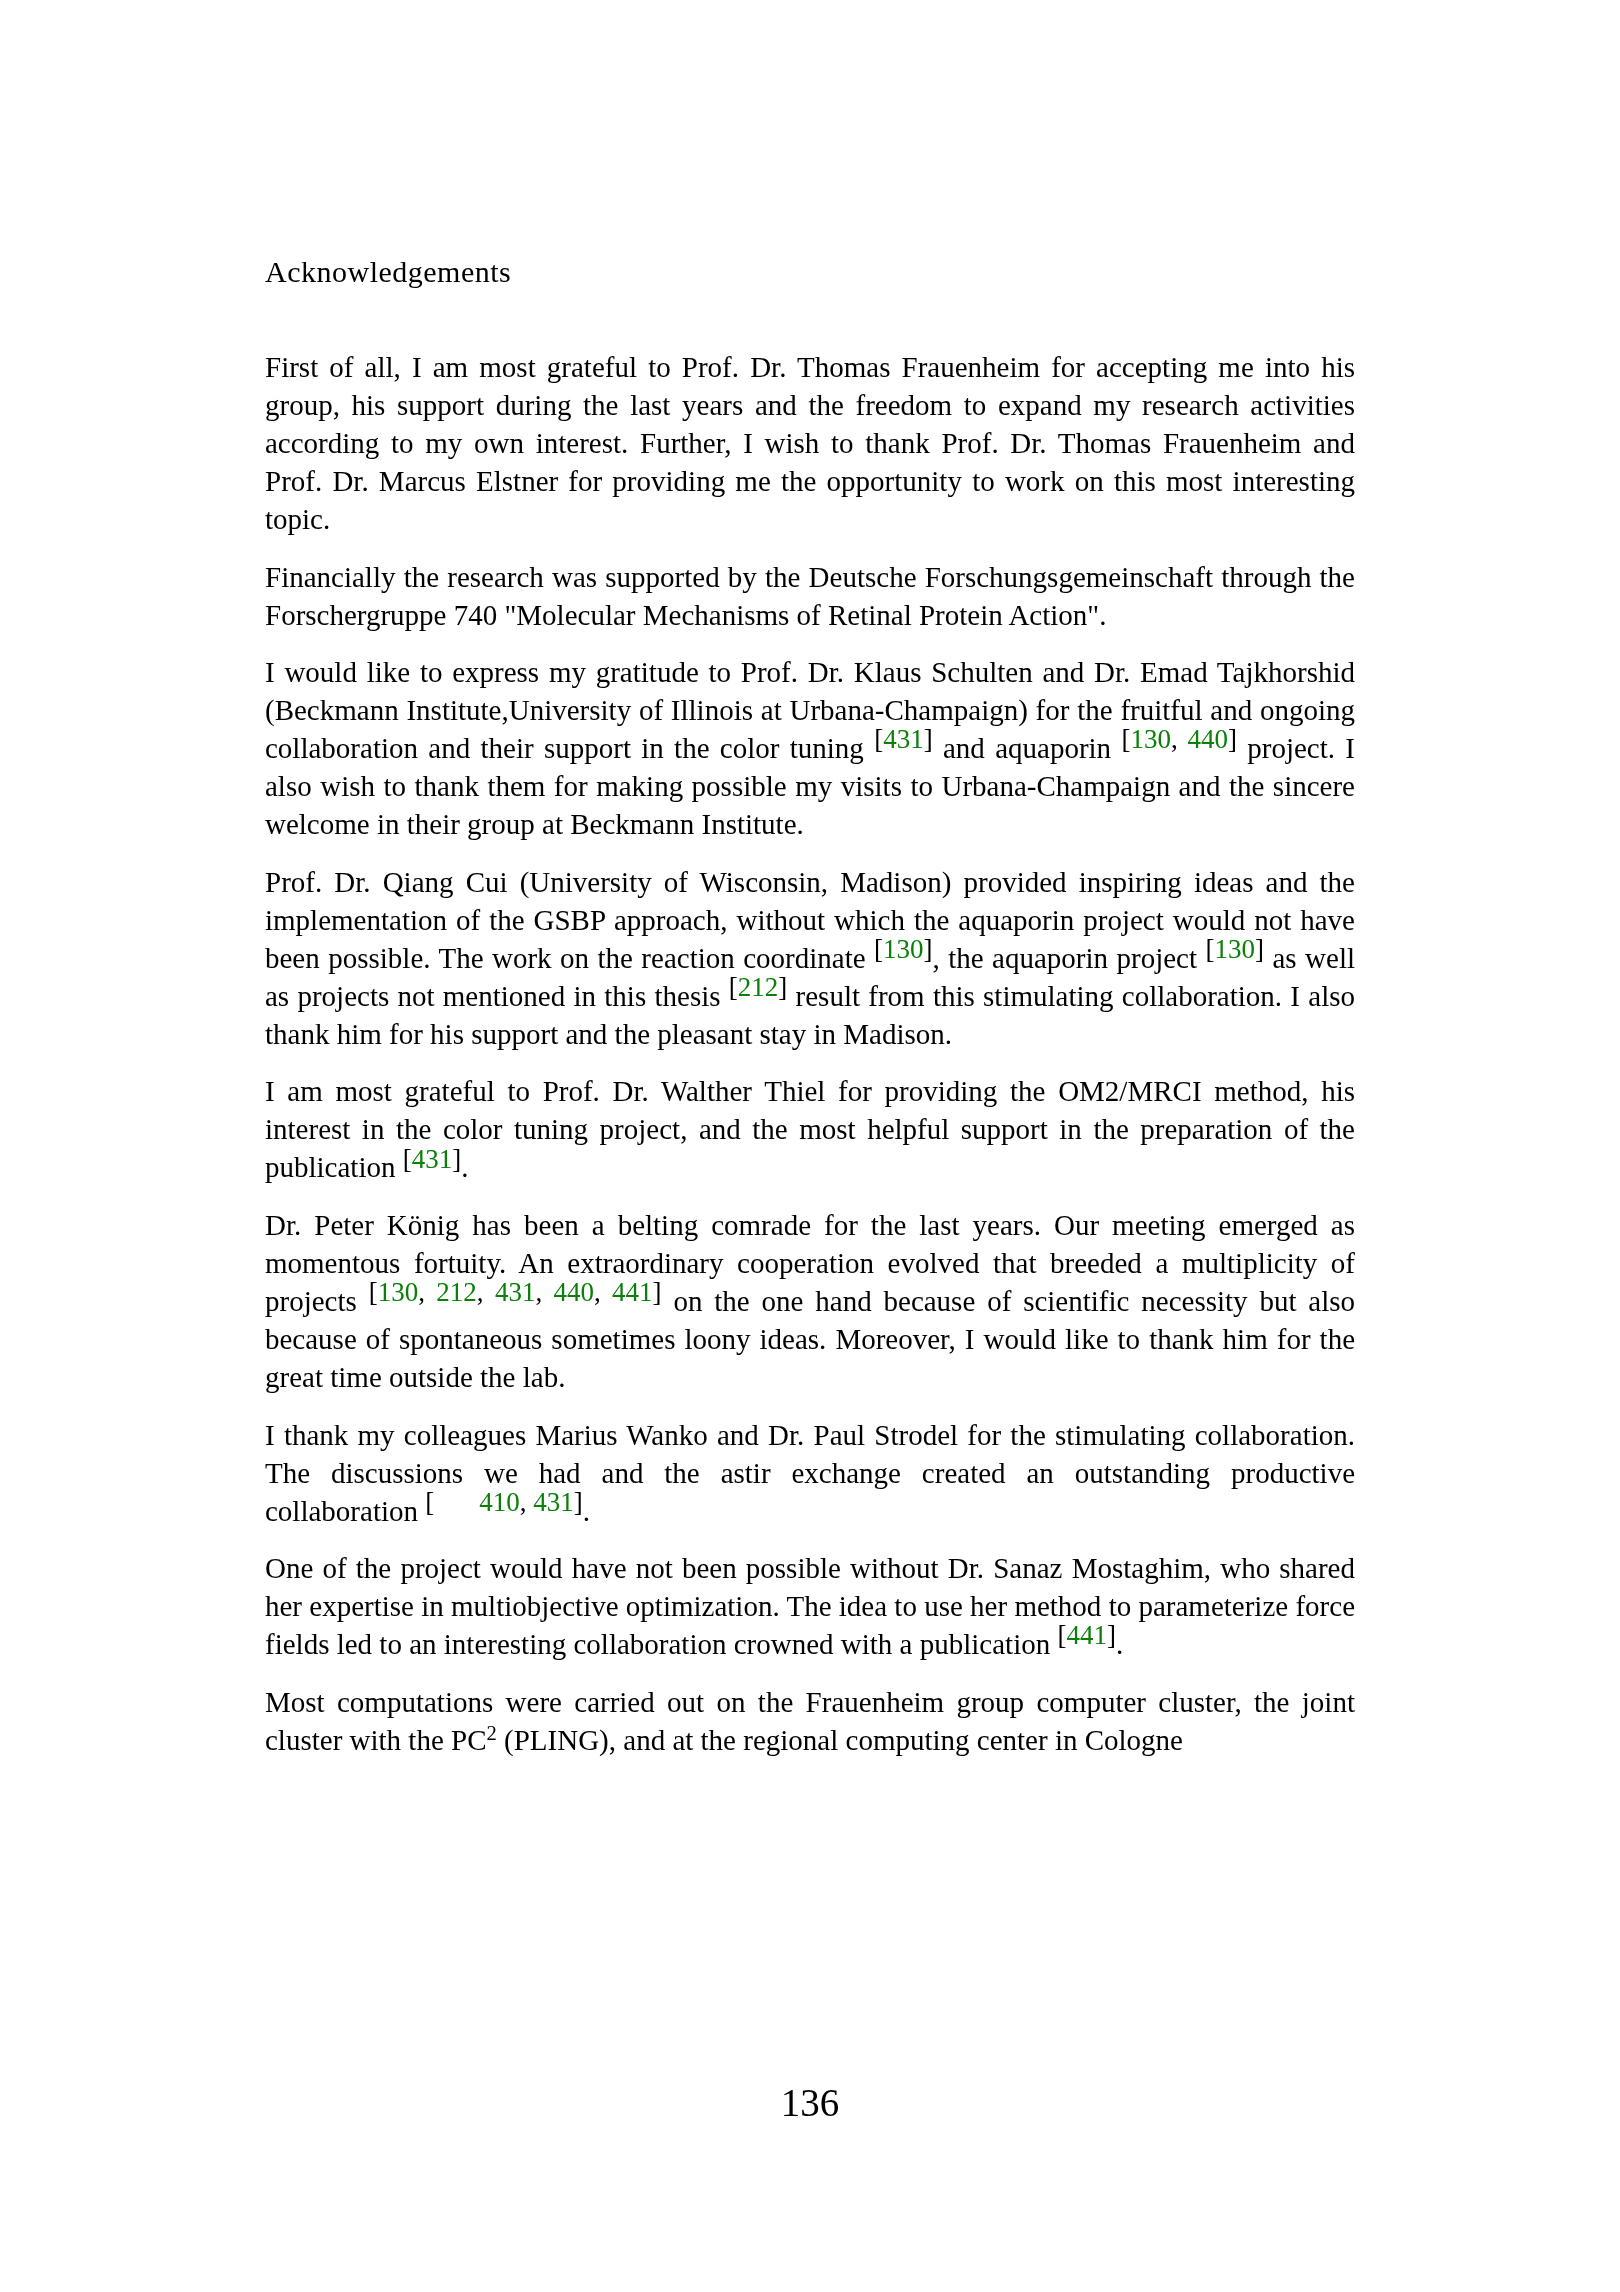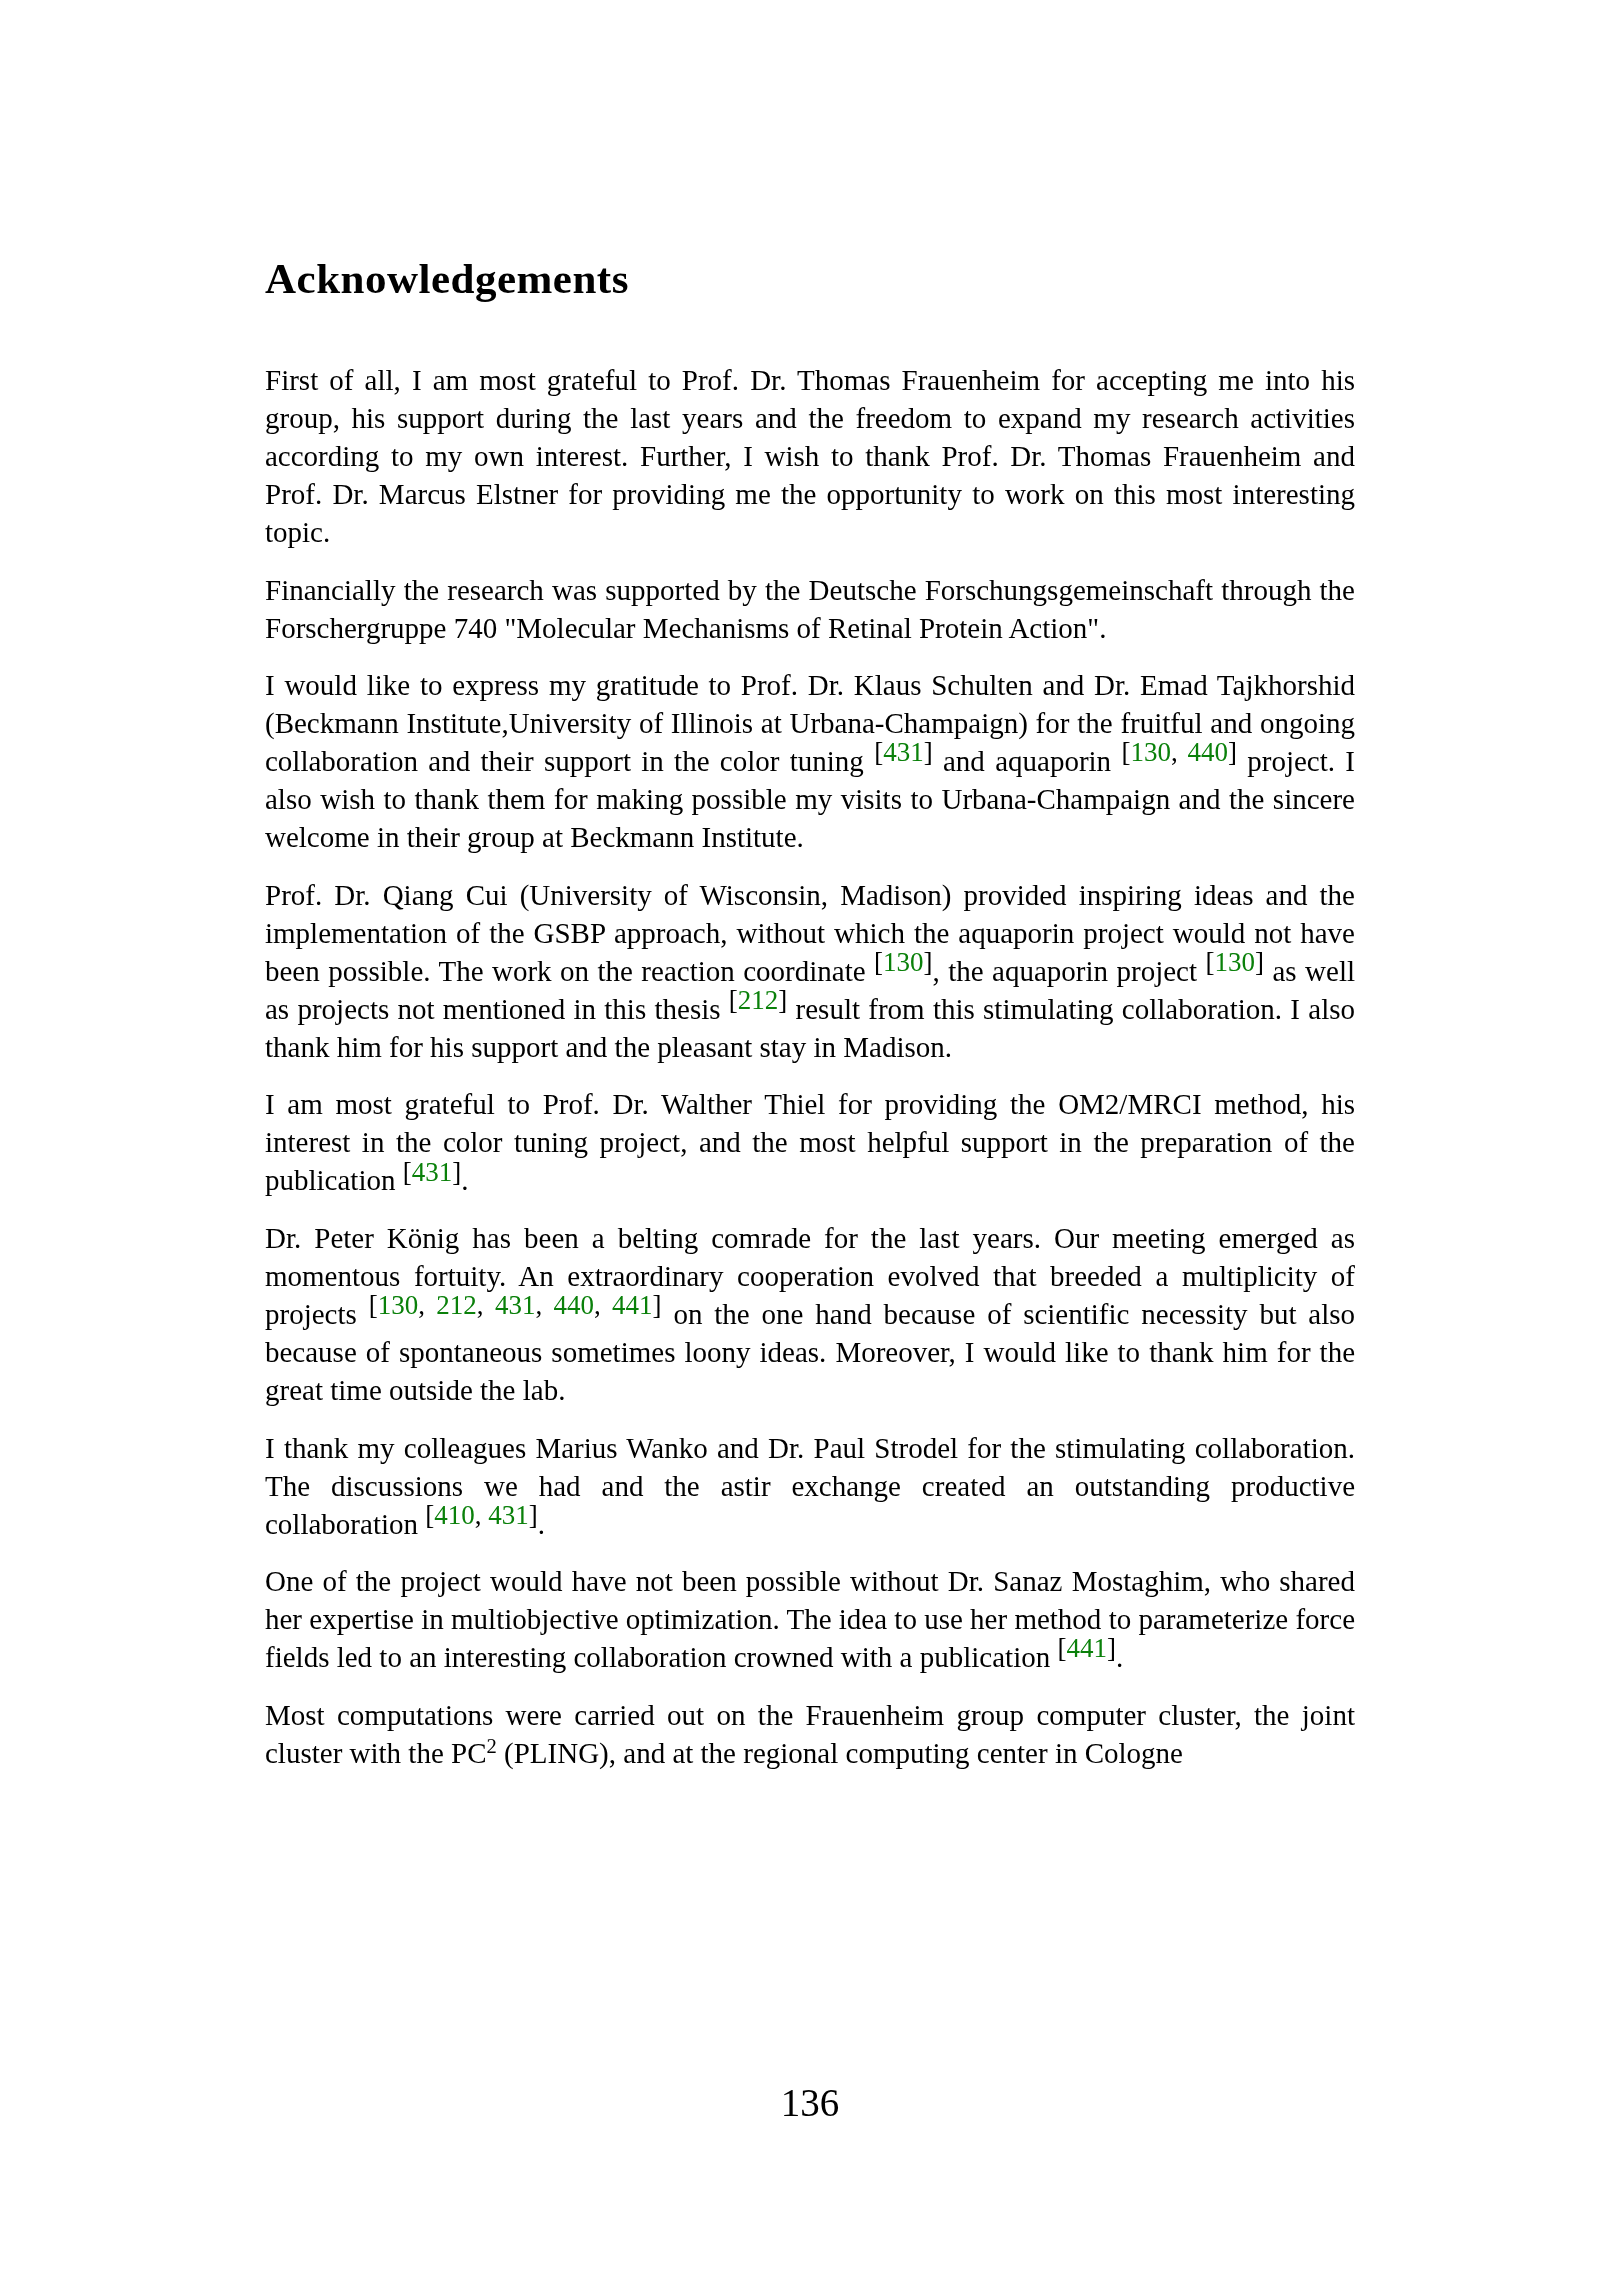--- a/index.html
+++ b/index.html
@@ -17,23 +17,23 @@
     overflow: hidden;
   }
   .content {
     position: absolute;
     left: 265px;
     top: 257px;
     width: 1090px;
   }
   h1.doc-title {
     margin: 0 0 61px 0;
-    font-size: 43px;
+    font-size: 30px;
     line-height: 1.0;
-    font-weight: 700;
+    font-weight: 400;
     letter-spacing: 0.5px;
   }
   .paragraphs p.para {
     margin: 0;
     font-size: 29px;
     line-height: 38px;
     text-align: justify;
     text-justify: inter-word;
     hyphens: auto;
     -webkit-hyphens: auto;
@@ -75,20 +75,20 @@
 <div class="page" style="color: rgb(0, 0, 0); background: rgb(255, 255, 255);">
   <div class="content">
     <h1 class="doc-title">Acknowledgements</h1>
     <div class="paragraphs">
         <p class="para">First of all, I am most grateful to Prof. Dr. Thomas Frauenheim for accepting me into his group, his support during the last years and the freedom to expand my research activities according to my own interest. Further, I wish to thank Prof. Dr. Thomas Frauenheim and Prof. Dr. Marcus Elstner for providing me the opportunity to work on this most interesting topic.</p>
         <p class="para">Financially the research was supported by the Deutsche Forschungsgemeinschaft through the Forschergruppe 740 "Molecular Mechanisms of Retinal Protein Action".</p>
         <p class="para">I would like to express my gratitude to Prof. Dr. Klaus Schulten and Dr. Emad Tajkhorshid (Beckmann Institute,University of Illinois at Urbana-Champaign) for the fruitful and ongoing collaboration and their support in the color tuning <sup class="cite">[<span class="cite-num" style="color: rgb(10, 128, 10);">431</span>]</sup> and aquaporin <sup class="cite">[<span class="cite-num" style="color: rgb(10, 128, 10);">130</span>, <span class="cite-num" style="color: rgb(10, 128, 10);">440</span>]</sup> project. I also wish to thank them for making possible my visits to Urbana-Champaign and the sincere welcome in their group at Beckmann Institute.</p>
         <p class="para">Prof. Dr. Qiang Cui (University of Wisconsin, Madison) provided inspiring ideas and the implementation of the GSBP approach, without which the aquaporin project would not have been possible. The work on the reaction coordinate <sup class="cite">[<span class="cite-num" style="color: rgb(10, 128, 10);">130</span>]</sup>, the aquaporin project <sup class="cite">[<span class="cite-num" style="color: rgb(10, 128, 10);">130</span>]</sup> as well as projects not mentioned in this thesis <sup class="cite">[<span class="cite-num" style="color: rgb(10, 128, 10);">212</span>]</sup> result from this stimulating collaboration. I also thank him for his support and the pleasant stay in Madison.</p>
         <p class="para">I am most grateful to Prof. Dr. Walther Thiel for providing the OM2/MRCI method, his interest in the color tuning project, and the most helpful support in the preparation of the publication <sup class="cite">[<span class="cite-num" style="color: rgb(10, 128, 10);">431</span>]</sup>.</p>
         <p class="para">Dr. Peter König has been a belting comrade for the last years. Our meeting emerged as momentous fortuity. An extraordinary cooperation evolved that breeded a multiplicity of projects <sup class="cite">[<span class="cite-num" style="color: rgb(10, 128, 10);">130</span>, <span class="cite-num" style="color: rgb(10, 128, 10);">212</span>, <span class="cite-num" style="color: rgb(10, 128, 10);">431</span>, <span class="cite-num" style="color: rgb(10, 128, 10);">440</span>, <span class="cite-num" style="color: rgb(10, 128, 10);">441</span>]</sup> on the one hand because of scientific necessity but also because of spontaneous sometimes loony ideas. Moreover, I would like to thank him for the great time outside the lab.</p>
-        <p class="para">I thank my colleagues Marius Wanko and Dr. Paul Strodel for the stimulating collaboration. The discussions we had and the astir exchange created an outstanding productive collaboration <sup class="cite">[<span class="cite-num" style="color: rgb(10, 128, 10);">410</span>, <span class="cite-num" style="color: rgb(10, 128, 10);">431</span>]</sup>.</p>
+        <p class="para">I thank my colleagues Marius Wanko and Dr. Paul Strodel for the stimulating collaboration. The discussions we had and the astir exchange created an outstanding productive collaboration <sup class="cite">[<span class="cite-num" style="color: rgb(10, 128, 10); margin-left: 45px;">410</span>, <span class="cite-num" style="color: rgb(10, 128, 10);">431</span>]</sup>.</p>
         <p class="para">One of the project would have not been possible without Dr. Sanaz Mostaghim, who shared her expertise in multiobjective optimization. The idea to use her method to parameterize force fields led to an interesting collaboration crowned with a publication <sup class="cite">[<span class="cite-num" style="color: rgb(10, 128, 10);">441</span>]</sup>.</p>
         <p class="para">Most computations were carried out on the Frauenheim group computer cluster, the joint cluster with the PC<sup class="plain-sup">2</sup> (PLING), and at the regional computing center in Cologne</p>
       </div>
   </div>
   <div class="page-number">136</div>
 </div>
 
 
 </body></html>

